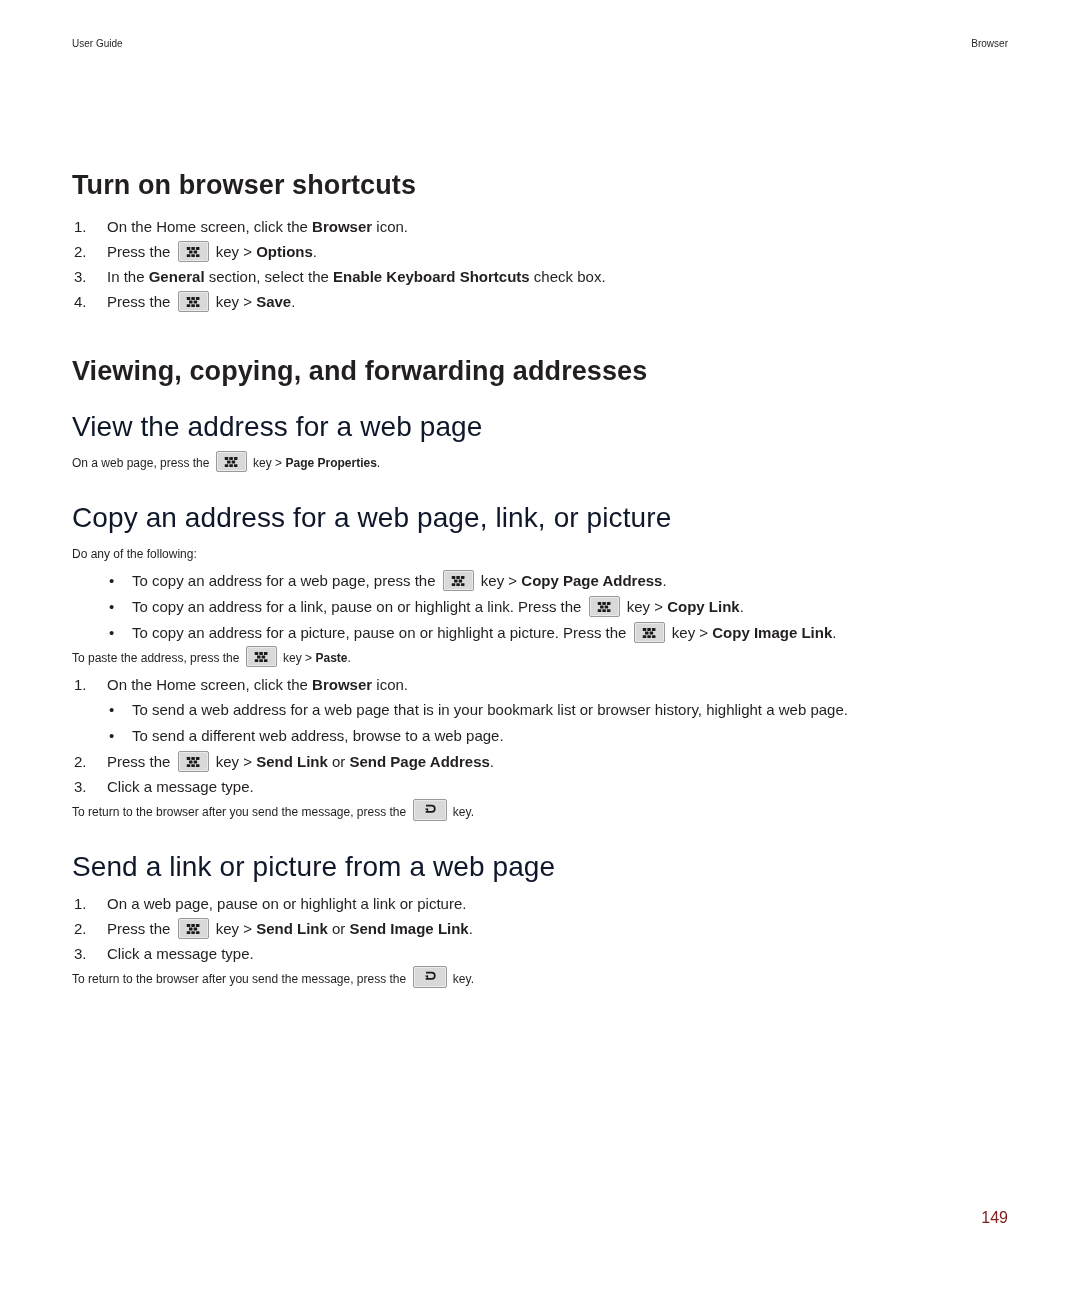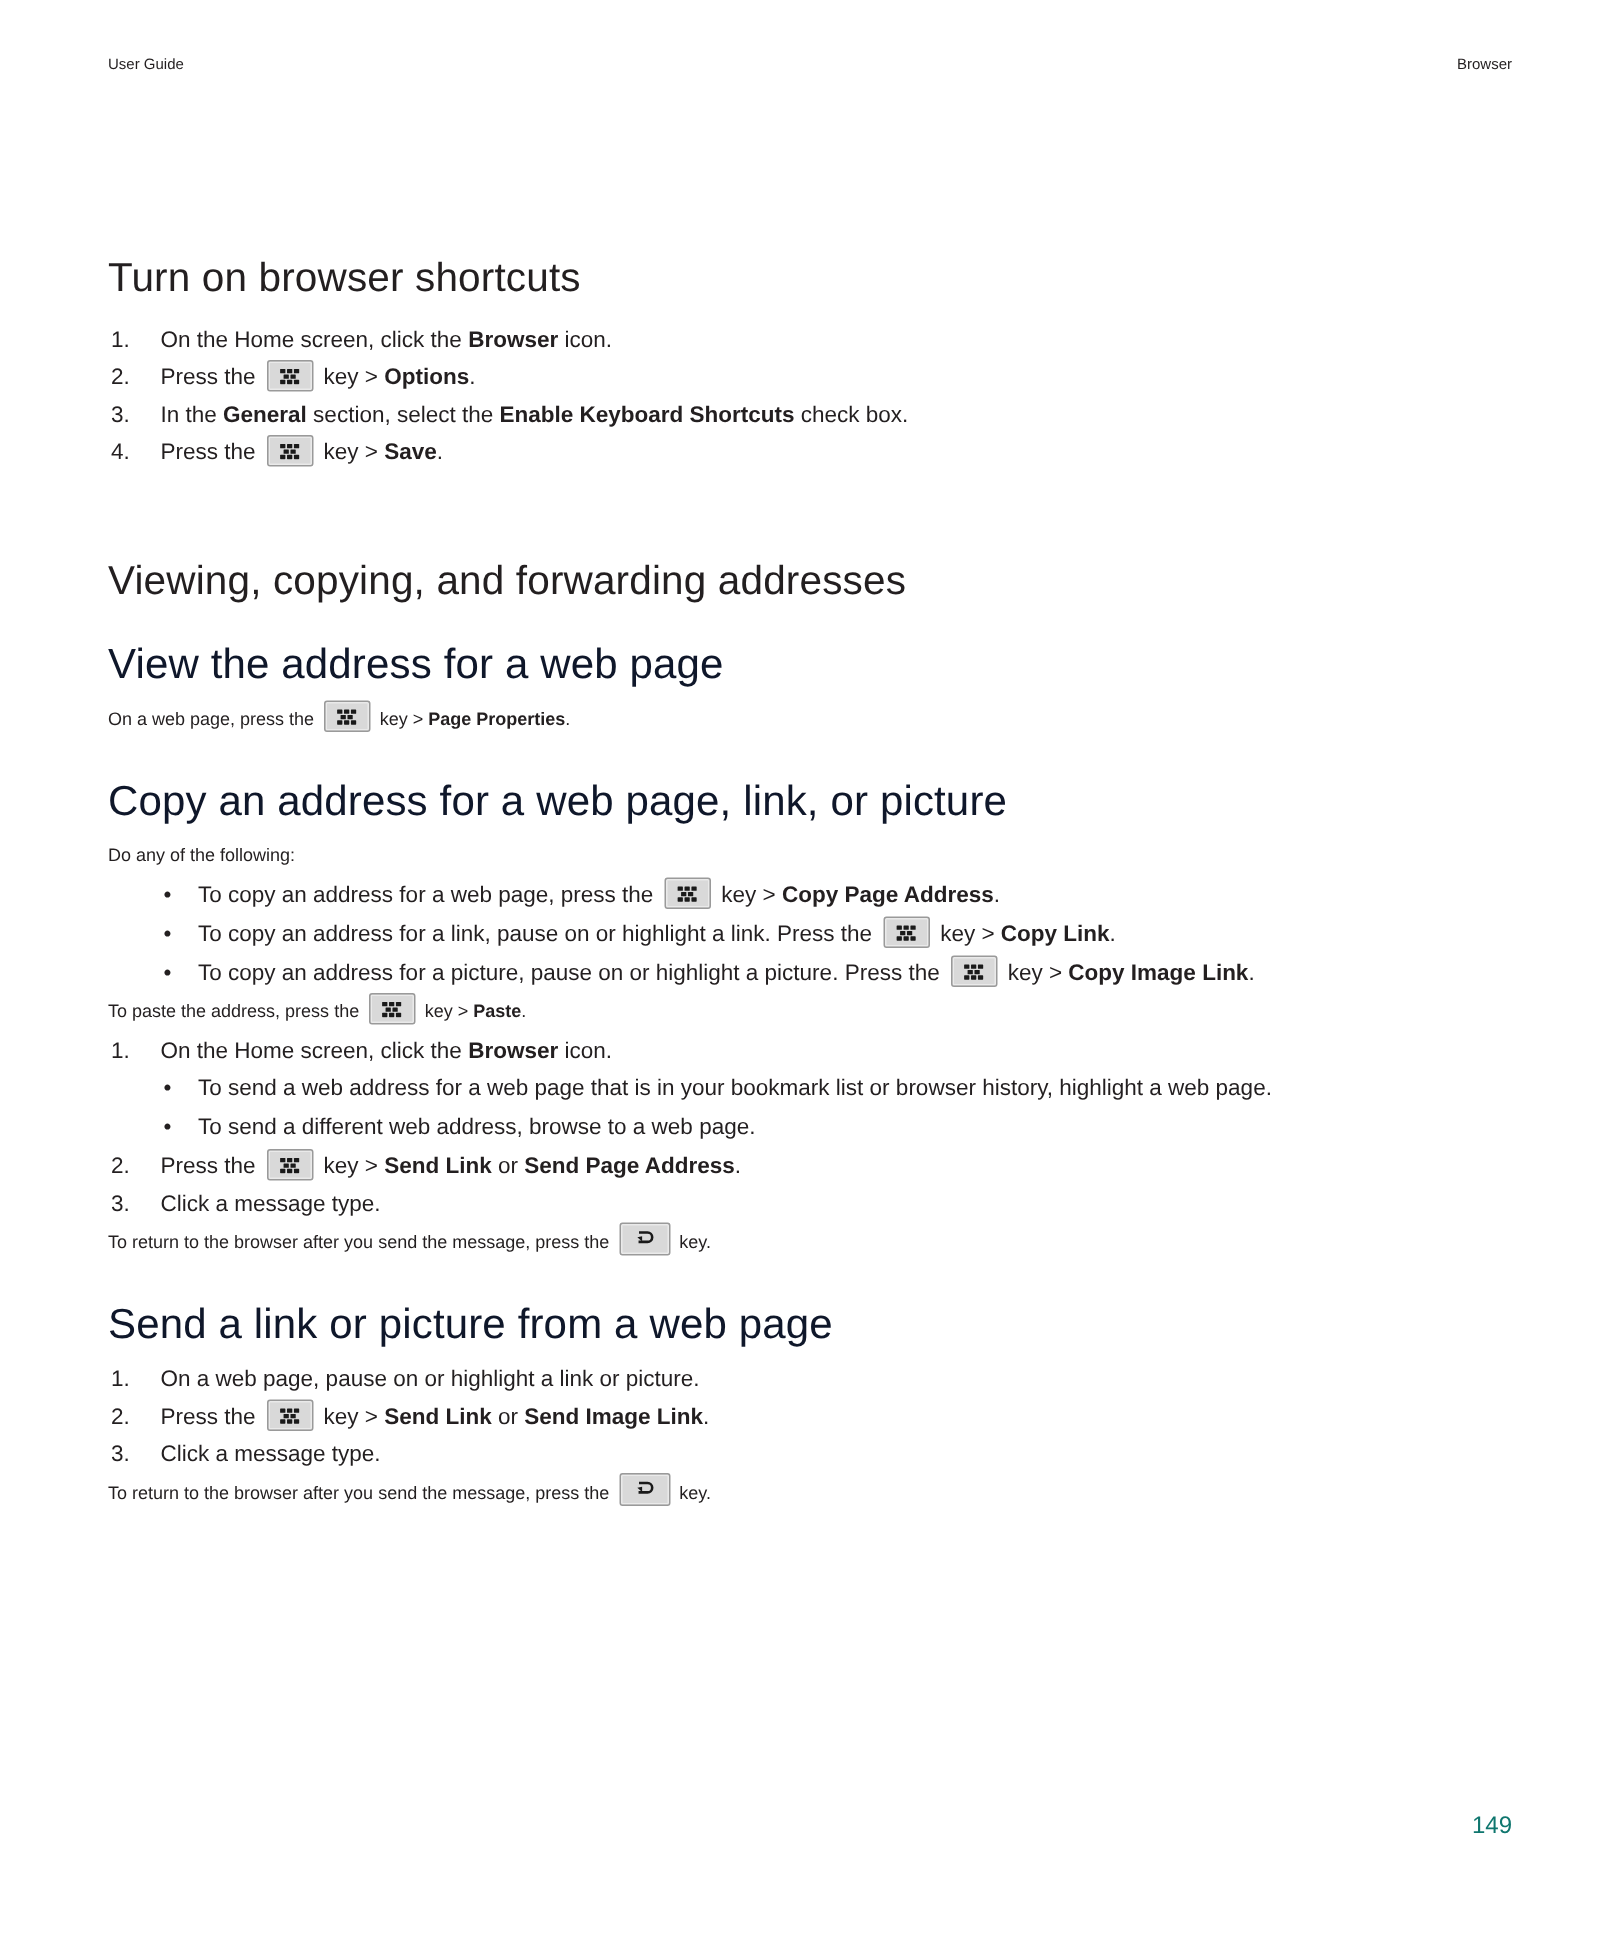--- a/index.html
+++ b/index.html
@@ -40,27 +40,27 @@
   .content {
     position: absolute;
     top: 168px;
     left: 72px;
     width: 936px;
   }
 
   
   h1.h-major {
     font-size: 27px;
-    font-weight: 400;
+    font-weight: 700;
     letter-spacing: 0.1px;
     line-height: 34px;
     margin: 0 0 12px 0;
     color: #231f20;
   }
-  h1.h-major.spaced { margin-top: 56px; }
+  h1.h-major.spaced { margin-top: 40px; }
 
   h2.h-sub {
     font-size: 28px;
     font-weight: 400;
     letter-spacing: 0.1px;
     line-height: 26px;
     margin: 30px 0 11px 0;
     color: #0f172a;
   }
   h2.h-sub.first { margin-top: 26px; }
@@ -147,21 +147,21 @@
     height: 22px;
   }
 
   
   .folio {
     position: absolute;
     right: 72px;
     bottom: 68px;
     font-size: 16px;
     line-height: 20px;
-    color: #0f766e;
+    color: #7f1d1d;
   }
 </style>
 </head>
 <body>
 
 <div class="page">
 
   <div class="runhead">
     <span class="left">User Guide</span>
     <span class="right">Browser</span>

